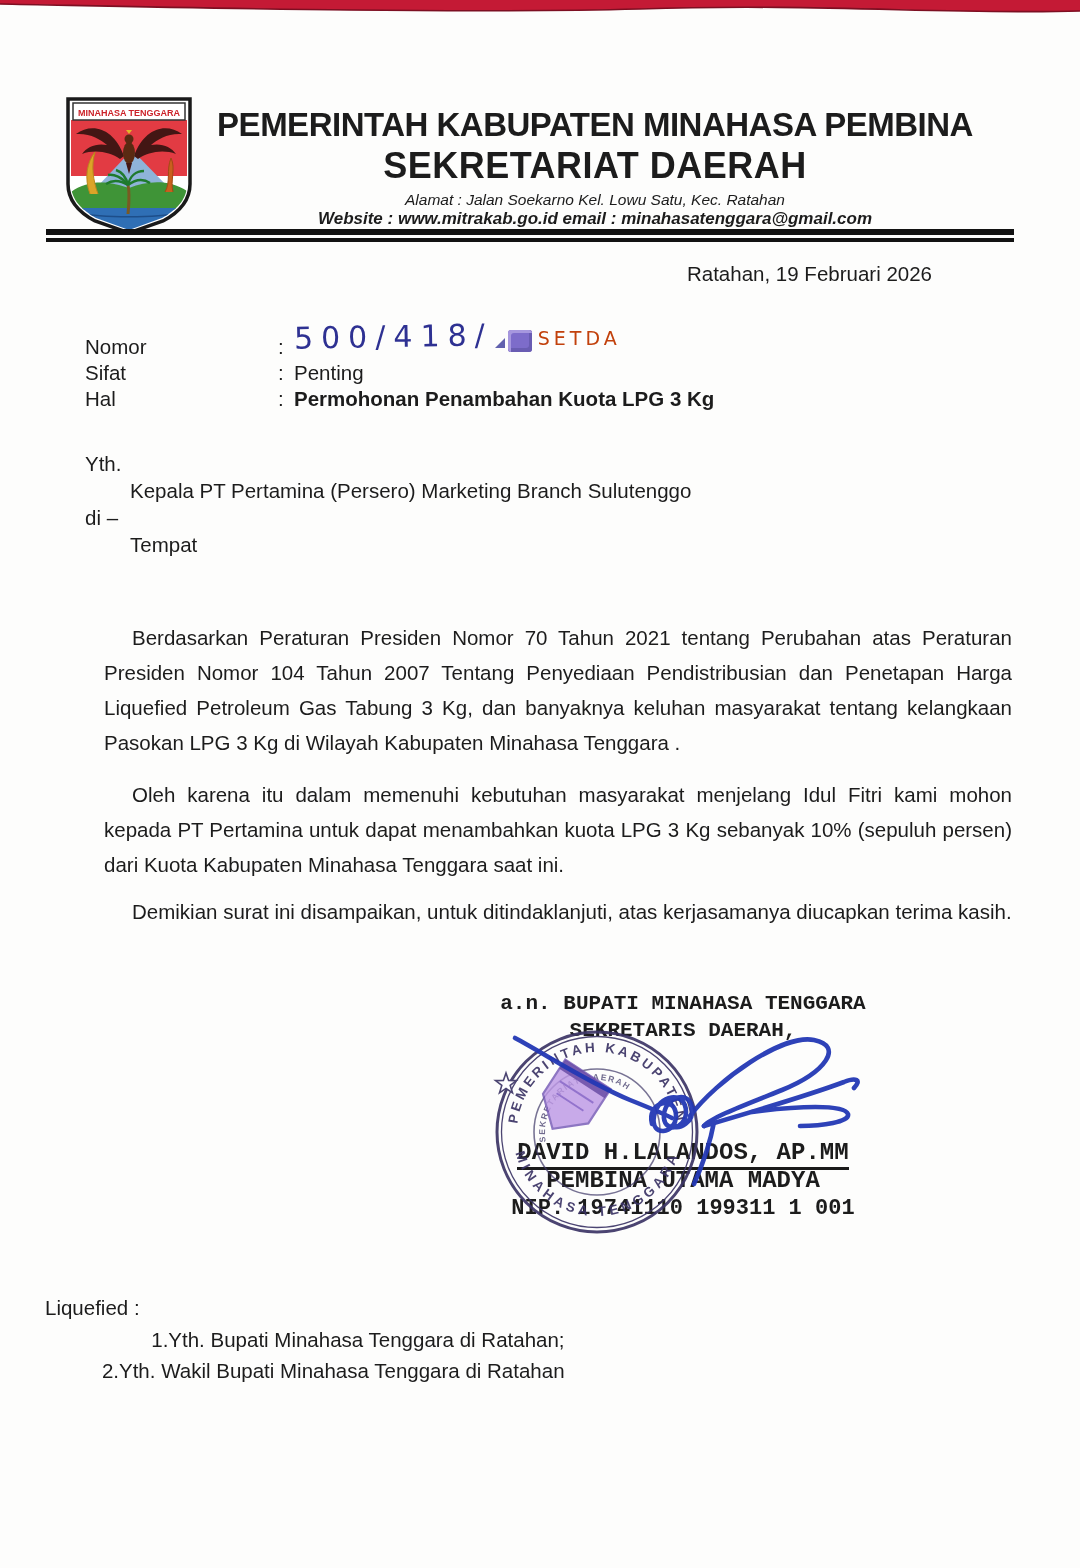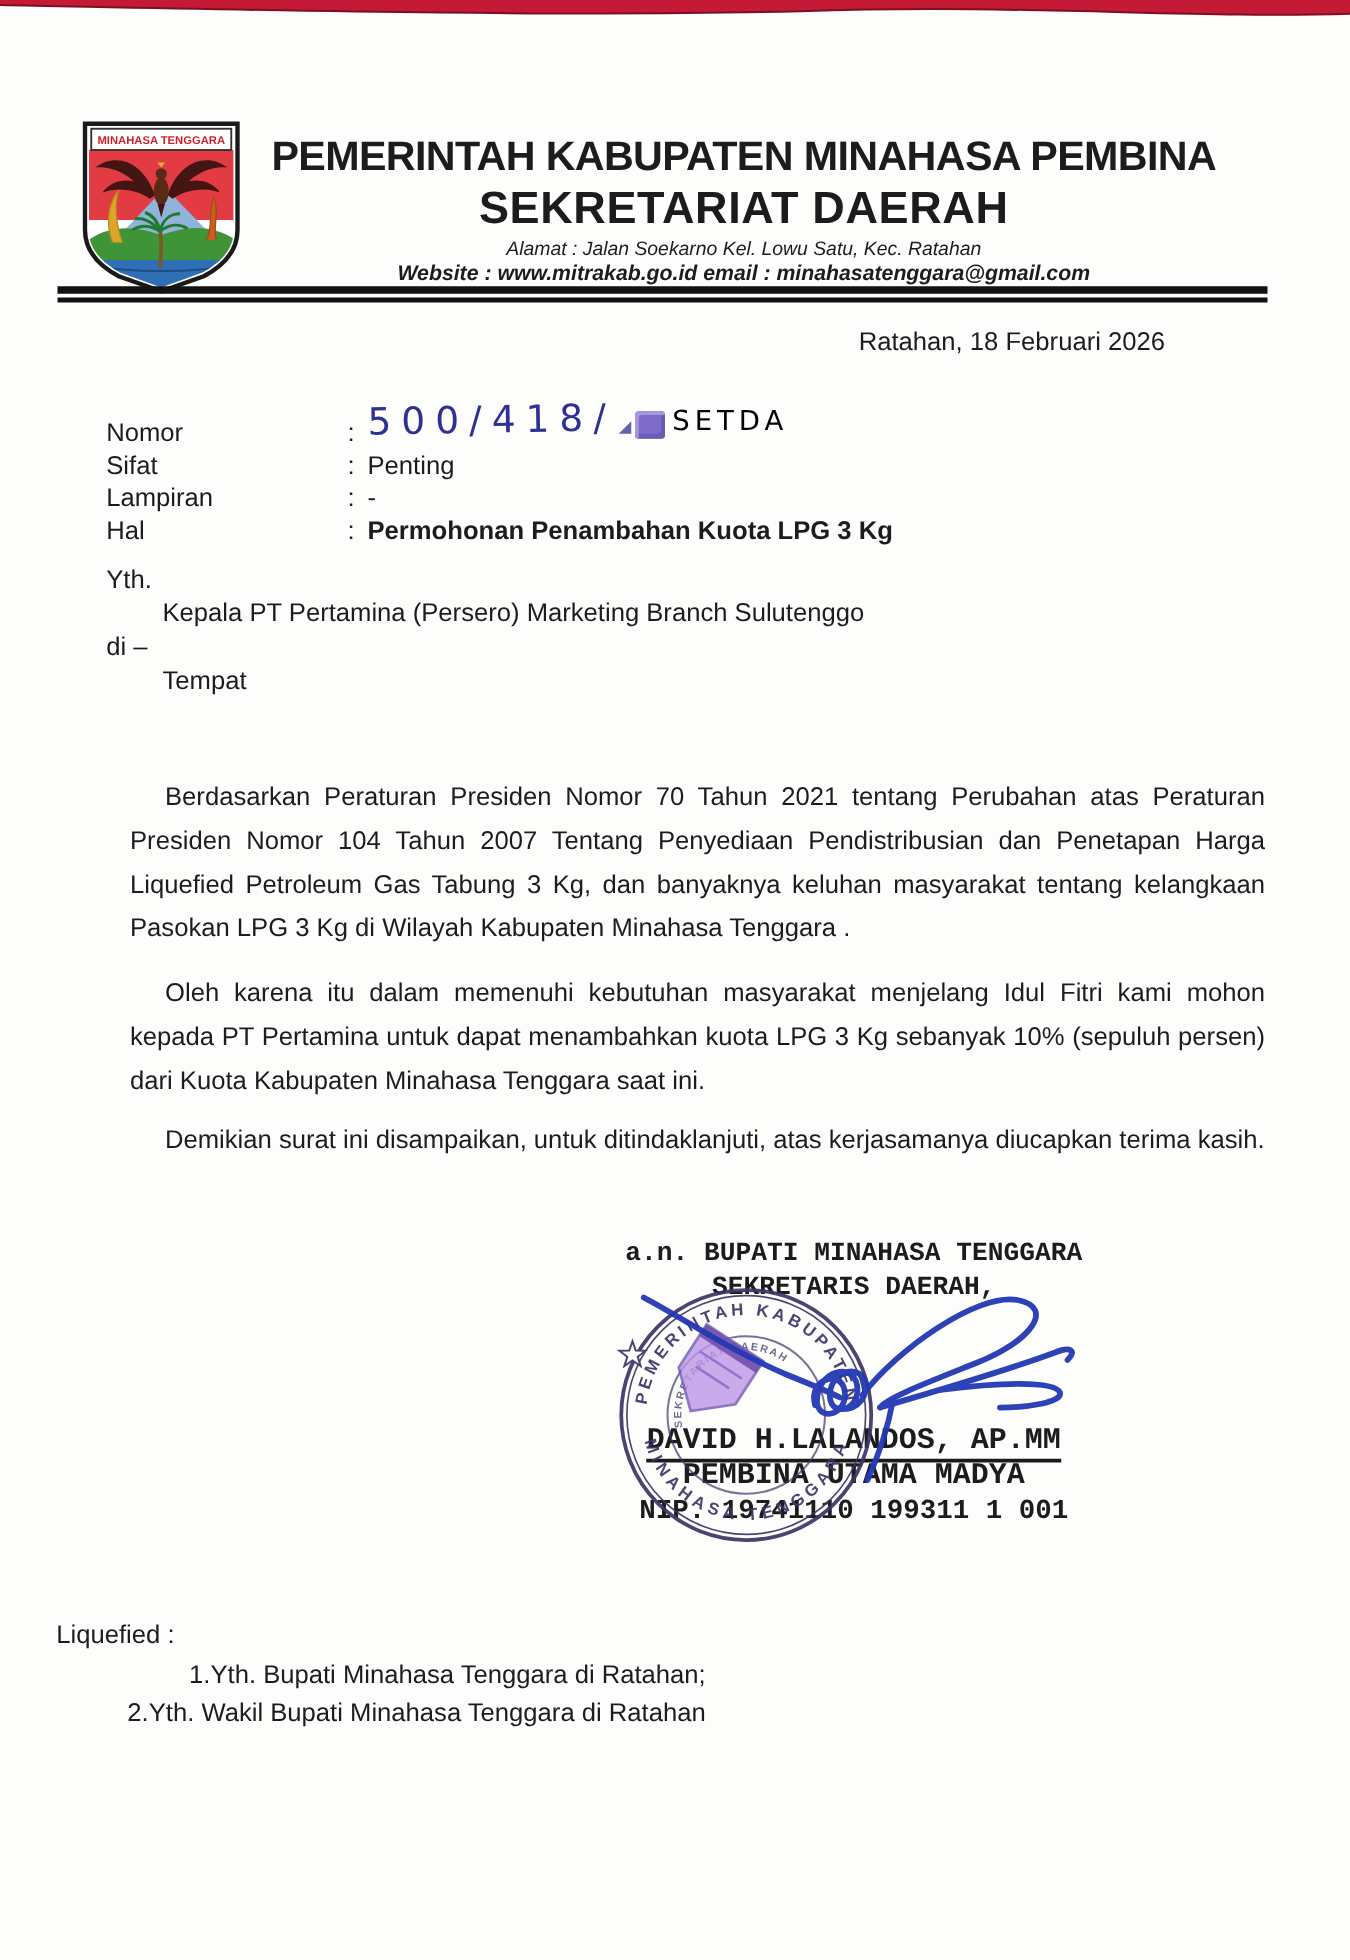--- a/index.html
+++ b/index.html
@@ -26,22 +26,22 @@
   .meta .row{white-space:nowrap;}
   .meta .lab{display:inline-block;width:193px;}
   .meta .sep{display:inline-block;width:16px;}
   .bold{font-weight:bold;}
   .hand{
     font-family:"DejaVu Sans", sans-serif; color:#2e3192;
     font-size:30px; letter-spacing:8px; position:relative; top:-7px;
     display:inline-block; transform:rotate(-1deg);
   }
   .hand-suffix{
-    font-family:"DejaVu Sans", sans-serif; color:#000000;
-    font-size:22px; letter-spacing:4px; position:relative; top:-9px; margin-left:6px;
+    font-family:"DejaVu Sans", sans-serif; color:#c2410c;
+    font-size:19px; letter-spacing:4px; position:relative; top:-9px; margin-left:6px;
   }
   .mini-mark{
     display:inline-block;width:0;height:0;position:relative;top:-6px;margin-left:2px;
     border-left:10px solid transparent;border-bottom:10px solid #3a3a9a;opacity:.8;
   }
   .mini-stamp{
     display:inline-block;width:24px;height:22px;position:relative;top:-2px;margin-left:3px;
     background:#6c59c4;border-radius:3px;opacity:.88;
     box-shadow:inset 3px 3px 0 #9b8ada, inset -3px -4px 0 #5546a8;
   }
@@ -117,31 +117,28 @@
     <rect x="11" y="7" width="112" height="17" fill="#ffffff" stroke="#333" stroke-width="1.5"></rect>
     <text x="67" y="19.5" text-anchor="middle" font-family="Liberation Sans, sans-serif" font-size="9" font-weight="bold" fill="#cc2229">MINAHASA TENGGARA</text>
   </svg>
 
   <div class="abs hdr hdr-gov">PEMERINTAH KABUPATEN MINAHASA PEMBINA</div>
   <div class="abs hdr hdr-office">SEKRETARIAT DAERAH</div>
   <div class="abs hdr hdr-addr">Alamat : Jalan Soekarno  Kel. Lowu Satu, Kec. Ratahan</div>
   <div class="abs hdr hdr-web">Website : www.mitrakab.go.id email : minahasatenggara@gmail.com</div>
   <div class="abs rule"></div>
 
-  <div class="abs date">Ratahan, 18 Februari 2026</div>
+  <div class="abs date">Ratahan, 19 Februari 2026</div>
 
   <div class="abs meta">
     <div class="row">
       <span class="lab">Nomor</span><span class="sep">:</span><span class="hand">500/418/</span><span class="mini-mark"></span><span class="mini-stamp"></span><span class="hand-suffix">SETDA</span>
     </div>
     <div class="row">
       <span class="lab">Sifat</span><span class="sep">:</span><span>Penting</span>
-    </div>
-    <div class="row">
-      <span class="lab">Lampiran</span><span class="sep">:</span><span>-</span>
     </div>
     <div class="row">
       <span class="lab">Hal</span><span class="sep">:</span><span class="bold">Permohonan Penambahan Kuota LPG 3 Kg</span>
     </div>
   </div>
 
   <div class="abs rcpt">
     <div>Yth.</div>
     <div class="ind">Kepala PT Pertamina (Persero) Marketing Branch Sulutenggo</div>
     <div>di –</div>

